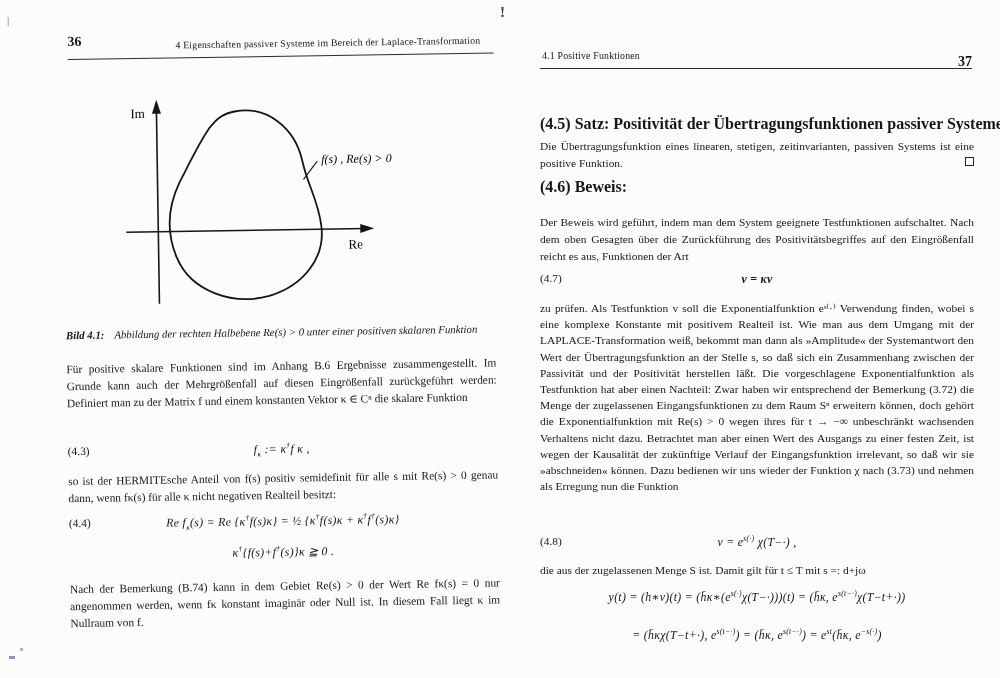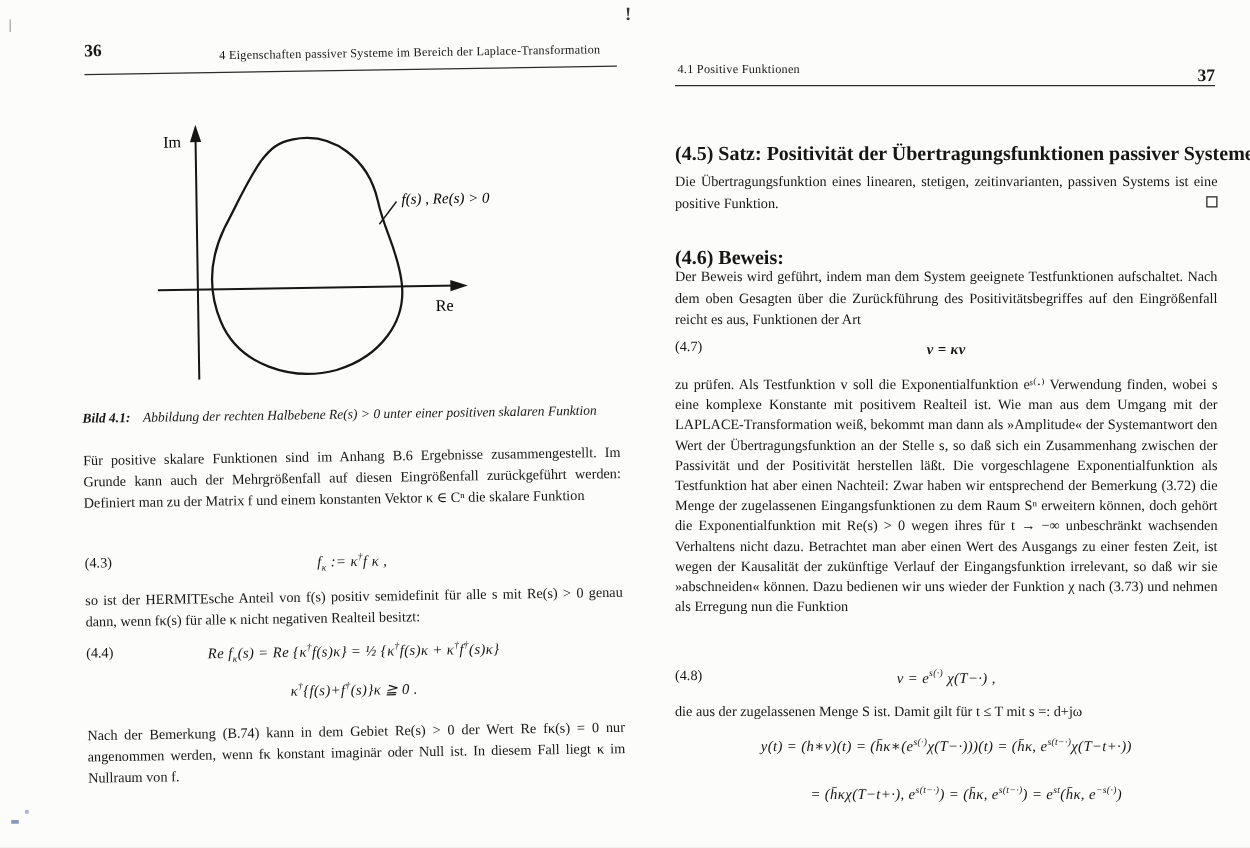--- a/index.html
+++ b/index.html
@@ -105,39 +105,39 @@
     <span class="abs runhead" style="left:10px;top:20px;">4.1  Positive Funktionen</span>
     <span class="abs pagenum" style="right:8px;top:24px;">37</span>
     <div class="rule" style="left:8px;top:38px;width:432px;"></div>
 
 
     <div class="heading" style="left:8px;top:85px;">(4.5) Satz: Positivität der Übertragungsfunktionen passiver Systeme</div>
 
     <div class="para" style="left:8px;top:108px;width:434px;">Die Übertragungsfunktion eines linearen, stetigen, zeitinvarianten, passiven Systems ist eine positive Funktion.</div>
     <span class="qed" style="right:6px;top:127px;"></span>
 
-    <div class="heading" style="left:8px;top:168px;text-align:center;">(4.6) Beweis:</div>
+    <div class="heading" style="left:8px;top:148px;text-align:center;">(4.6) Beweis:</div>
 
     <div class="para" style="left:8px;top:184px;width:434px;">Der Beweis wird geführt, indem man dem System geeignete Testfunktionen aufschaltet. Nach dem oben Gesagten über die Zurückführung des Positivitätsbegriffes auf den Eingrößenfall reicht es aus, Funktionen der Art</div>
 
     <div class="eqrow eqbold" style="left:8px;top:242px;width:434px;font-family:Liberation Serif, serif;">
       <span class="eqlabel">(4.7)</span>
       <span class="eqbody"><span>v  =  κv</span></span>
     </div>
 
     <div class="para" style="left:8px;top:270px;width:434px;line-height:16.2px;">zu prüfen. Als Testfunktion v soll die Exponentialfunktion eˢ⁽·⁾ Verwendung finden, wobei s eine komplexe Konstante mit positivem Realteil ist. Wie man aus dem Umgang mit der LAPLACE-Transformation weiß, bekommt man dann als »Amplitude« der Systemantwort den Wert der Übertragungsfunktion an der Stelle s, so daß sich ein Zusammenhang zwischen der Passivität und der Positivität herstellen läßt. Die vorgeschlagene Exponentialfunktion als Testfunktion hat aber einen Nachteil: Zwar haben wir entsprechend der Bemerkung (3.72) die Menge der zugelassenen Eingangsfunktionen zu dem Raum Sⁿ erweitern können, doch gehört die Exponentialfunktion mit Re(s) &gt; 0 wegen ihres für t → −∞ unbeschränkt wachsenden Verhaltens nicht dazu. Betrachtet man aber einen Wert des Ausgangs zu einer festen Zeit, ist wegen der Kausalität der zukünftige Verlauf der Eingangsfunktion irrelevant, so daß wir sie »abschneiden« können. Dazu bedienen wir uns wieder der Funktion χ nach (3.73) und nehmen als Erregung nun die Funktion</div>
 
     <div class="eqrow" style="left:8px;top:505px;width:434px;">
       <span class="eqlabel">(4.8)</span>
       <span class="eqbody"><span>v  =  e</span><sup>s(·)</sup><span> χ(T−·) ,</span></span>
     </div>
 
     <div class="para" style="left:8px;top:532px;width:434px;">die aus der zugelassenen Menge S ist. Damit gilt für t ≤ T mit s =: d+jω</div>
 
     <div class="eqrow" style="left:8px;top:560px;width:434px;">
       <span class="eqbody"><span>y(t)  =  (h∗v)(t)  =  (h̄κ∗(e</span><sup>s(·)</sup><span>χ(T−·)))(t)  =  (h̄κ, e</span><sup>s(t−·)</sup><span>χ(T−t+·))</span></span>
     </div>
-    <div class="eqrow" style="left:24px;top:598px;width:434px;font-family:Liberation Serif, serif;">
+    <div class="eqrow" style="left:8px;top:598px;width:434px;font-family:Liberation Serif, serif;">
       <span class="eqbody"><span>=  (h̄κχ(T−t+·), e</span><sup>s(t−·)</sup><span>)  =  (h̄κ, e</span><sup>s(t−·)</sup><span>)  =  e</span><sup>st</sup><span>(h̄κ, e</span><sup>−s(·)</sup><span>)</span></span>
     </div>
   </div>
 
 </div>
 
 </body></html>

